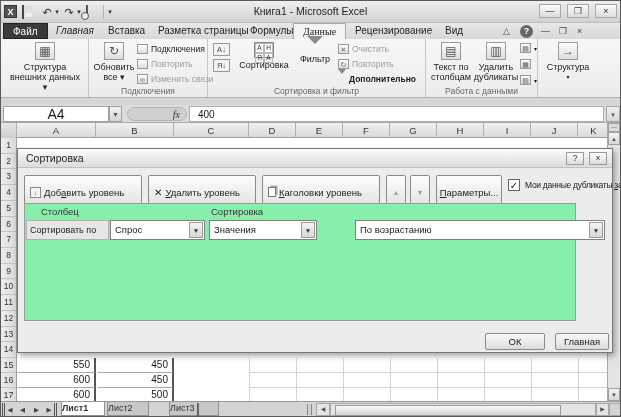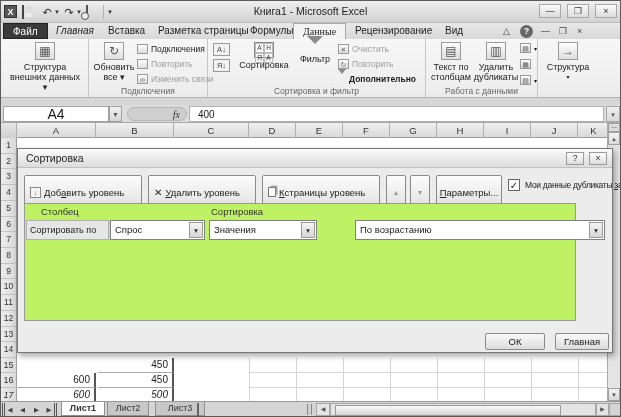--- a/index.html
+++ b/index.html
@@ -56,38 +56,38 @@
   .rn{position:absolute;left:0;top:0;width:16px;height:15px;background:linear-gradient(90deg,#ededed,#d9d9d9);border-right:1px solid #9e9e9e;border-bottom:1px solid #c3c3c3;font-size:9px;text-align:center;line-height:14px;color:#333;}
   .dc{position:absolute;top:0;height:15px;text-align:right;padding-right:4px;line-height:14px;border-bottom:1px solid #aaa;background:#fff;}
   .glines{position:absolute;top:0;height:15px;border-bottom:1px solid #d4d4d4;background:repeating-linear-gradient(to right,#d4d4d4 0 1px,transparent 1px 47px);}
   
   .vsb{position:absolute;right:0;top:122px;width:13px;bottom:15px;background:#e4e4e4;border-left:1px solid #aaa;}
   .sbtn{position:absolute;left:0;right:0;height:13px;background:linear-gradient(#f5f5f5,#d8d8d8);border:1px solid #a0a0a0;font-size:6px;text-align:center;line-height:12px;color:#555;}
   .splitbox{position:absolute;left:0;right:0;top:0;height:9px;background:#dcdcdc;border:1px solid #a0a0a0;font-size:6px;line-height:7px;text-align:center;color:#666;}
   
   .tabbar{position:absolute;left:0;bottom:0;right:0;height:15px;background:#d4d4d4;border-top:1px solid #999;}
   .nav{position:absolute;top:1px;width:13px;height:13px;font-size:6.5px;line-height:13px;text-align:center;color:#444;}
-  .stab{position:absolute;top:0;height:14px;font-size:9px;line-height:13px;text-align:center;border:1px solid #909090;border-top:none;background:#c7c7c7;color:#333;}
+  .stab{position:absolute;top:0;height:14px;font-size:9px;line-height:13px;border:1px solid #909090;border-top:none;background:#c7c7c7;color:#333;}
   .stab.on{background:#fff;font-weight:bold;}
   .inssheet{position:absolute;top:2px;width:16px;height:11px;}
   .minipage{width:8px;height:10px;border:1px solid #666;background:#fff;margin:0 auto;}
   .hsb{position:absolute;top:1px;height:13px;background:#e4e4e4;border:1px solid #a8a8a8;}
   .hthumb{position:absolute;top:1px;height:11px;background:linear-gradient(#fafafa,#d5d5d5);border:1px solid #9a9a9a;}
   .splith{position:absolute;top:2px;width:5px;height:11px;border-left:1px solid #888;border-right:1px solid #888;background:#cfcfcf;}
   
   .dialog{position:absolute;left:16px;top:147px;width:596px;height:205px;background:#ececec;border:1px solid #767676;box-shadow:2px 3px 6px rgba(0,0,0,.35);}
   .dtitle{position:absolute;left:0;top:0;right:0;height:19px;background:linear-gradient(#fbfbfb,#dcdcdc);border-bottom:1px solid #c0c0c0;font-size:10.5px;line-height:18px;padding-left:8px;color:#222;}
   .dlgbtn{position:absolute;top:3px;width:18px;height:13px;border:1px solid #9a9a9a;background:linear-gradient(#fdfdfd,#ddd);font-size:8.5px;line-height:11px;text-align:center;color:#333;}
   .tbtn{position:absolute;top:26px;height:21px;border:1px solid #8a8a8a;border-radius:2px;background:linear-gradient(#fdfdfd,#e0e0e0);font-size:9.5px;display:flex;align-items:center;gap:3px;padding:16px 5px;white-space:nowrap;color:#222;}
   .mn{text-decoration:underline;}
   .lvlico{width:11px;height:11px;border:1px solid #888;background:#f5f5f5;font-size:7px;line-height:10px;text-align:center;color:#555;flex:none;}
   .copyico{width:8px;height:10px;border:1px solid #777;background:#fff;box-shadow:2px -2px 0 -0.5px #aaa;flex:none;}
   .cbox{position:absolute;left:490px;top:30px;width:12px;height:12px;border:1px solid #666;background:#fff;font-size:10px;line-height:11px;text-align:center;color:#222;}
   .cblabel{position:absolute;left:507px;top:31px;font-size:8.5px;letter-spacing:-0.3px;white-space:nowrap;color:#222;}
-  .dpanel{position:absolute;left:6px;top:54px;width:552px;height:118px;background:#bef264;border:1px solid #9a9a9a;}
+  .dpanel{position:absolute;left:6px;top:54px;width:552px;height:118px;background:#86efac;border:1px solid #9a9a9a;}
   .phead{position:absolute;top:2px;font-size:9.5px;color:#333;}
   .sortbylbl{position:absolute;left:1px;top:16px;width:83px;height:20px;background:#e6e6e6;border:1px solid #b0b0b0;font-size:9px;line-height:18px;padding-left:3px;color:#222;}
   .dd{position:absolute;top:16px;height:20px;background:#fff;border:1px solid #808080;font-size:9.5px;line-height:18px;padding-left:4px;color:#222;}
   .ddbtn{position:absolute;right:1px;top:1px;bottom:1px;width:14px;background:linear-gradient(#f4f4f4,#d6d6d6);border:1px solid #9a9a9a;font-size:6.5px;line-height:15px;text-align:center;color:#333;}
   .pbtn{position:absolute;top:184px;height:17px;border:1px solid #8a8a8a;border-radius:2px;background:linear-gradient(#f9f9f9,#dcdcdc);font-size:9.5px;line-height:15px;text-align:center;color:#222;}
 </style>
 </head>
 <body>
 
 <div class="window">
@@ -256,30 +256,31 @@
     <div>9</div>
     <div>10</div>
     <div>11</div>
     <div>12</div>
     <div>13</div>
     <div>14</div>
   </div>
 
   <div class="drow" style="top:357px;right:13px;">
     <span class="rn">15</span>
+    <span class="dc" style="left:16px;width:79px;border-right:2px solid #555;">550</span>
     <span class="dc" style="left:97px;width:76px;border-right:2px solid #555;">450</span>
     <span class="glines" style="left:248px;right:0;"></span>
   </div>
   <div class="drow" style="top:372px;right:13px;">
     <span class="rn">16</span>
     <span class="dc" style="left:16px;width:79px;border-right:2px solid #555;">600</span>
     <span class="dc" style="left:97px;width:76px;border-right:2px solid #555;">450</span>
     <span class="glines" style="left:248px;right:0;"></span>
   </div>
-  <div class="drow" style="top:387px;right:13px;font-style:italic;">
+  <div class="drow" style="top:387px;right:13px;">
     <span class="rn">17</span>
     <span class="dc" style="left:16px;width:79px;border-right:2px solid #555;border-bottom:2px solid #555;">600</span>
     <span class="dc" style="left:97px;width:76px;border-right:2px solid #555;border-bottom:2px solid #555;">500</span>
     <span class="glines" style="left:248px;right:0;"></span>
   </div>
 
   <div class="vsb">
     <div class="splitbox">—</div>
     <div class="sbtn" style="top:9px;">▲</div>
     <div class="sbtn" style="bottom:0;">▼</div>
@@ -293,21 +294,21 @@
     <div class="tbtn" style="left:6px;width:118px;">
       <span class="lvlico">↓</span>
       <span><span>Доб</span><span class="mn">а</span><span>вить уровень</span></span>
     </div>
     <div class="tbtn" style="left:130px;width:108px;">
       <span style="font-weight:bold;font-size:10px;">✕</span>
       <span><span></span><span class="mn">У</span><span>далить уровень</span></span>
     </div>
     <div class="tbtn" style="left:244px;width:118px;">
       <span class="copyico"></span>
-      <span><span></span><span class="mn">К</span><span>страницы уровень</span></span>
+      <span><span></span><span class="mn">К</span><span>аголовки уровень</span></span>
     </div>
     <div class="tbtn" style="left:368px;width:20px;justify-content:center;color:#9d9d9d;">
         <span style="font-size:7px;">▲</span>
       </div>
     <div class="tbtn" style="left:392px;width:20px;justify-content:center;color:#9d9d9d;">
         <span style="font-size:7px;">▼</span>
       </div>
     <div class="tbtn" style="left:418px;width:66px;justify-content:center;">
       <span><span></span><span class="mn">П</span><span>араметры...</span></span>
     </div>
@@ -337,21 +338,21 @@
     <div class="pbtn" style="left:537px;width:54px;">Главная</div>
   </div>
 
   <div class="tabbar">
     <span class="nav" style="left:1px;border-left:3px double #555;">◀</span>
     <span class="nav" style="left:15px;">◀</span>
     <span class="nav" style="left:29px;">▶</span>
     <span class="nav" style="left:43px;border-right:3px double #555;">▶</span>
     <span class="stab on" style="left:60px;width:44px;">Лист1</span>
     <span class="stab" style="left:106px;width:42px;">Лист2</span>
-    <span class="stab" style="left:154px;width:50px;">Лист3</span>
+    <span class="stab" style="left:168px;width:50px;">Лист3</span>
     <span class="inssheet" style="left:196px;"><span class="minipage"></span></span>
     <span class="splith" style="left:306px;"></span>
     <span class="hsb" style="left:315px;width:14px;font-size:6px;text-align:center;line-height:11px;color:#555;">◀</span>
     <span class="hsb" style="left:329px;width:266px;">
         <span class="hthumb" style="left:4px;width:226px;"></span>
       </span>
     <span class="hsb" style="left:595px;width:13px;font-size:6px;text-align:center;line-height:11px;color:#555;">▶</span>
     <span class="hsb" style="left:608px;width:13px;background:#d4d4d4;"></span>
   </div>
 

